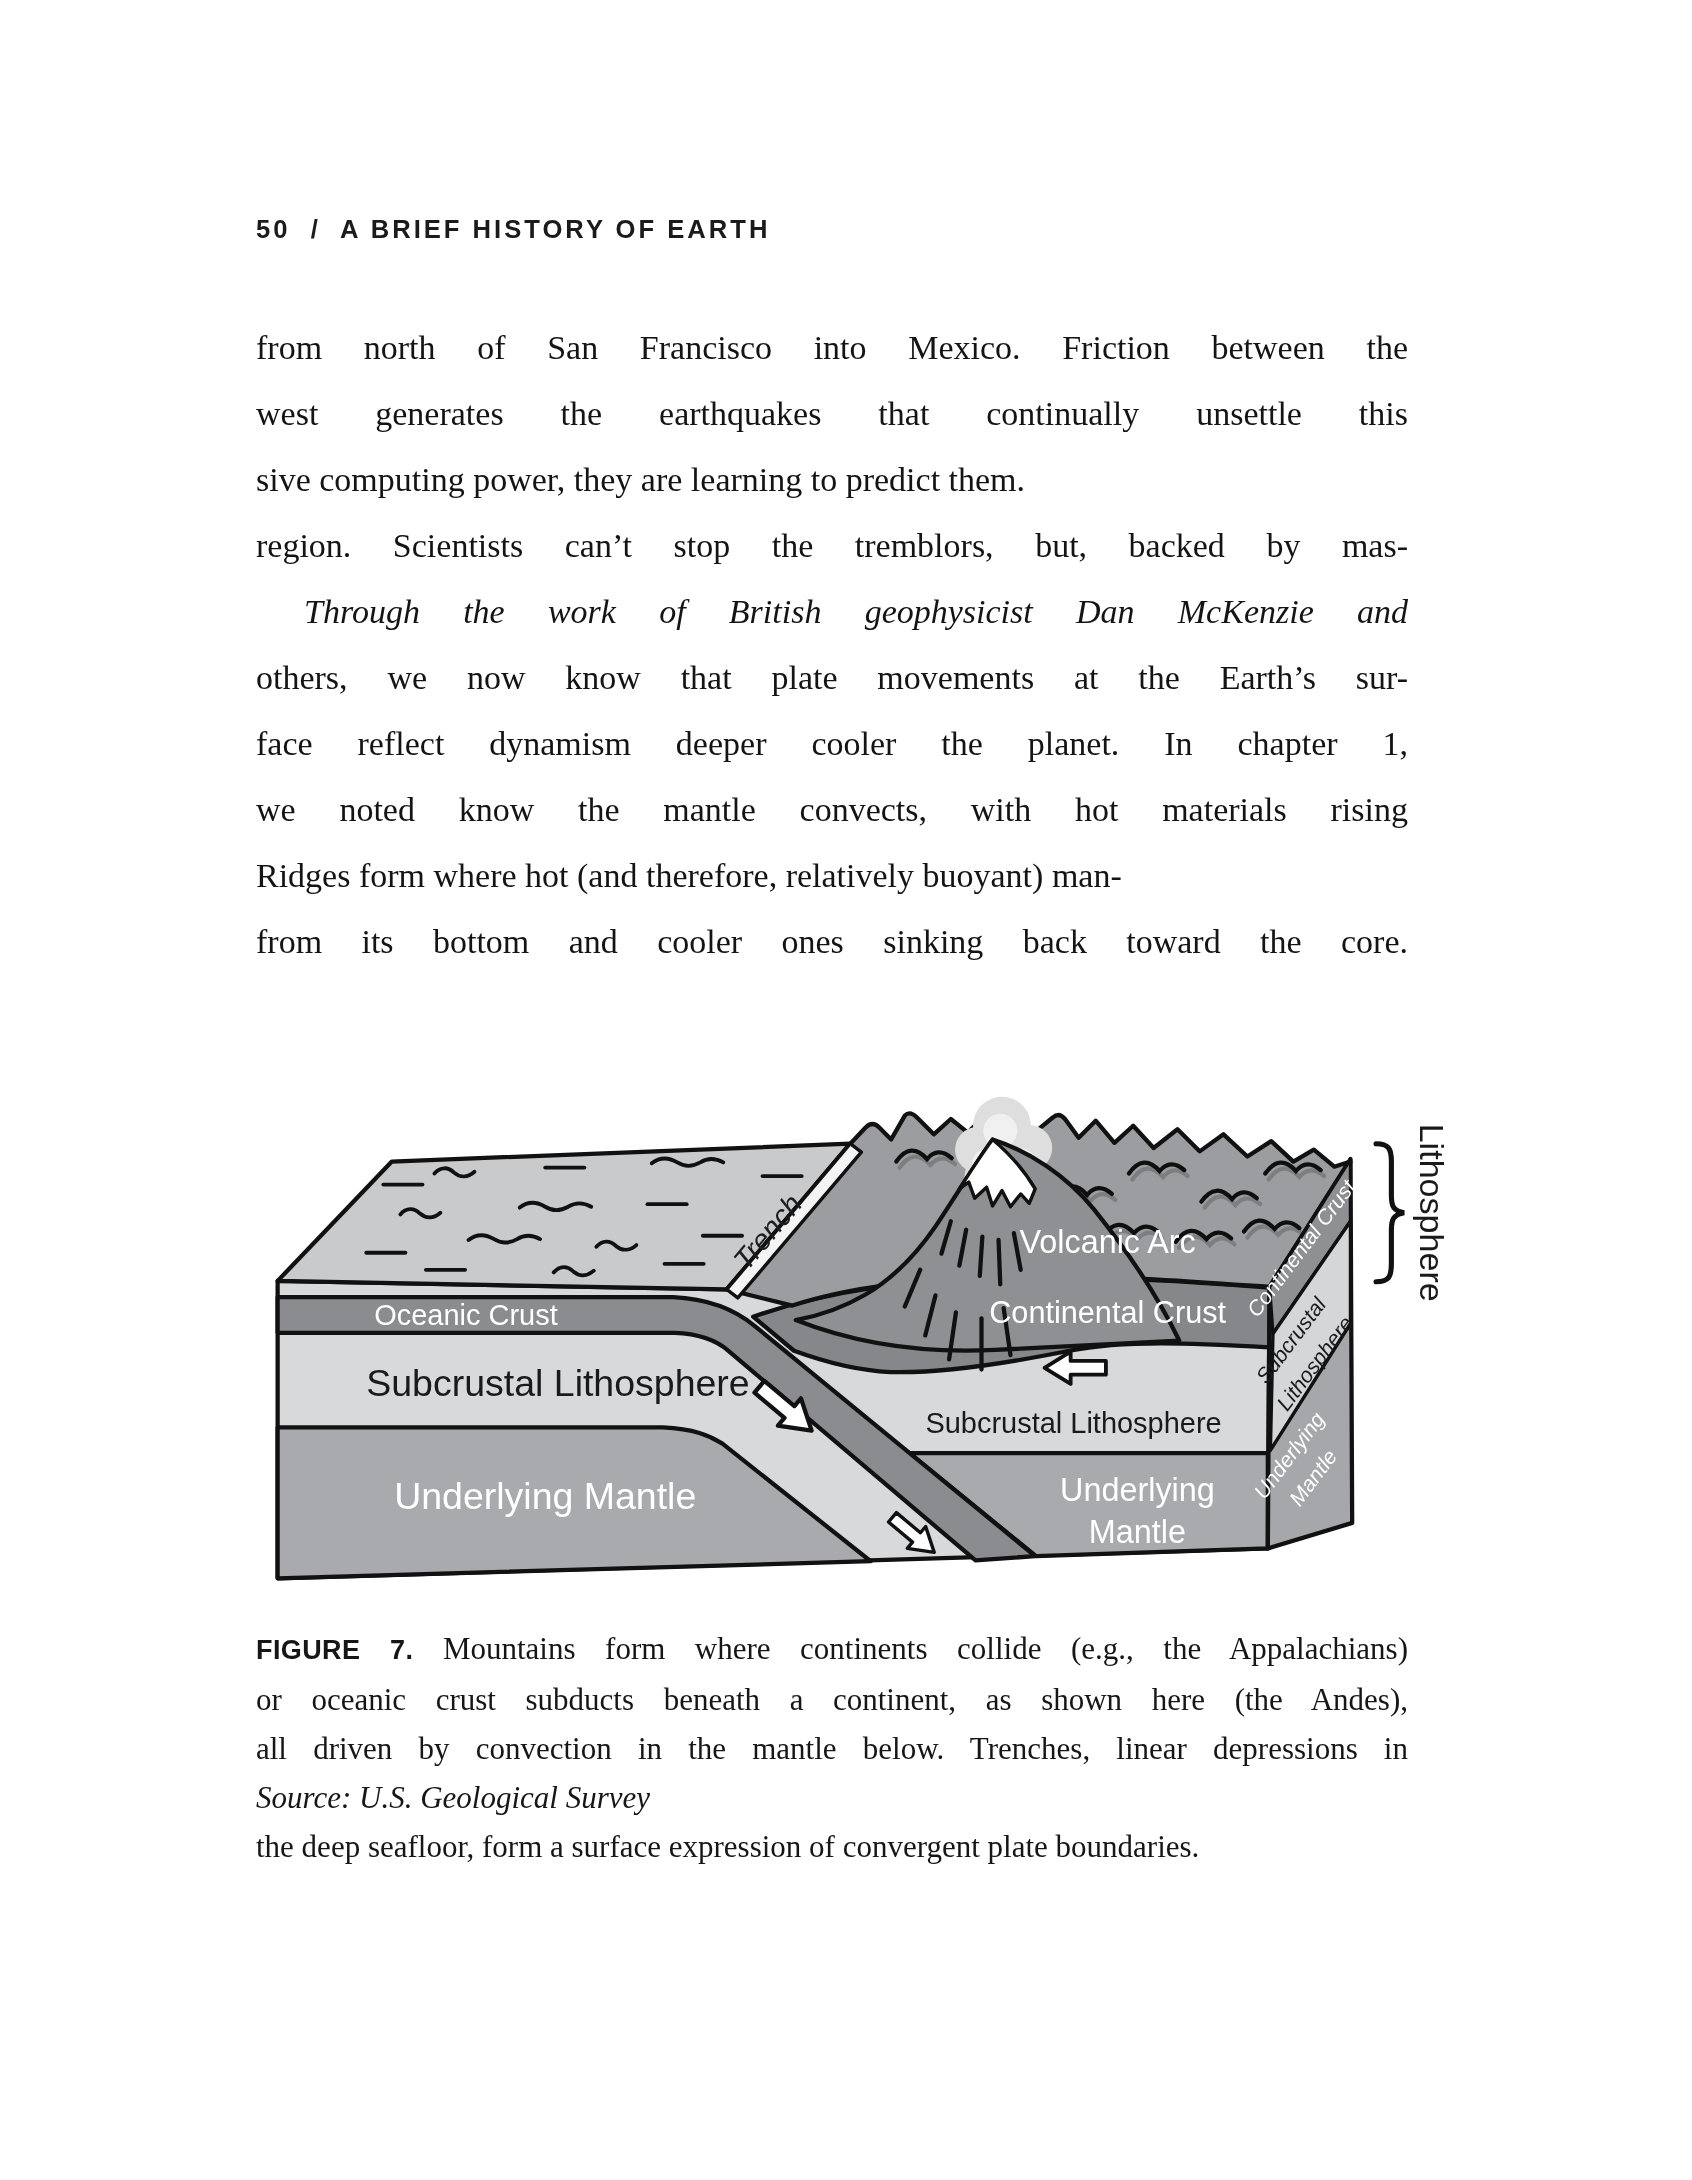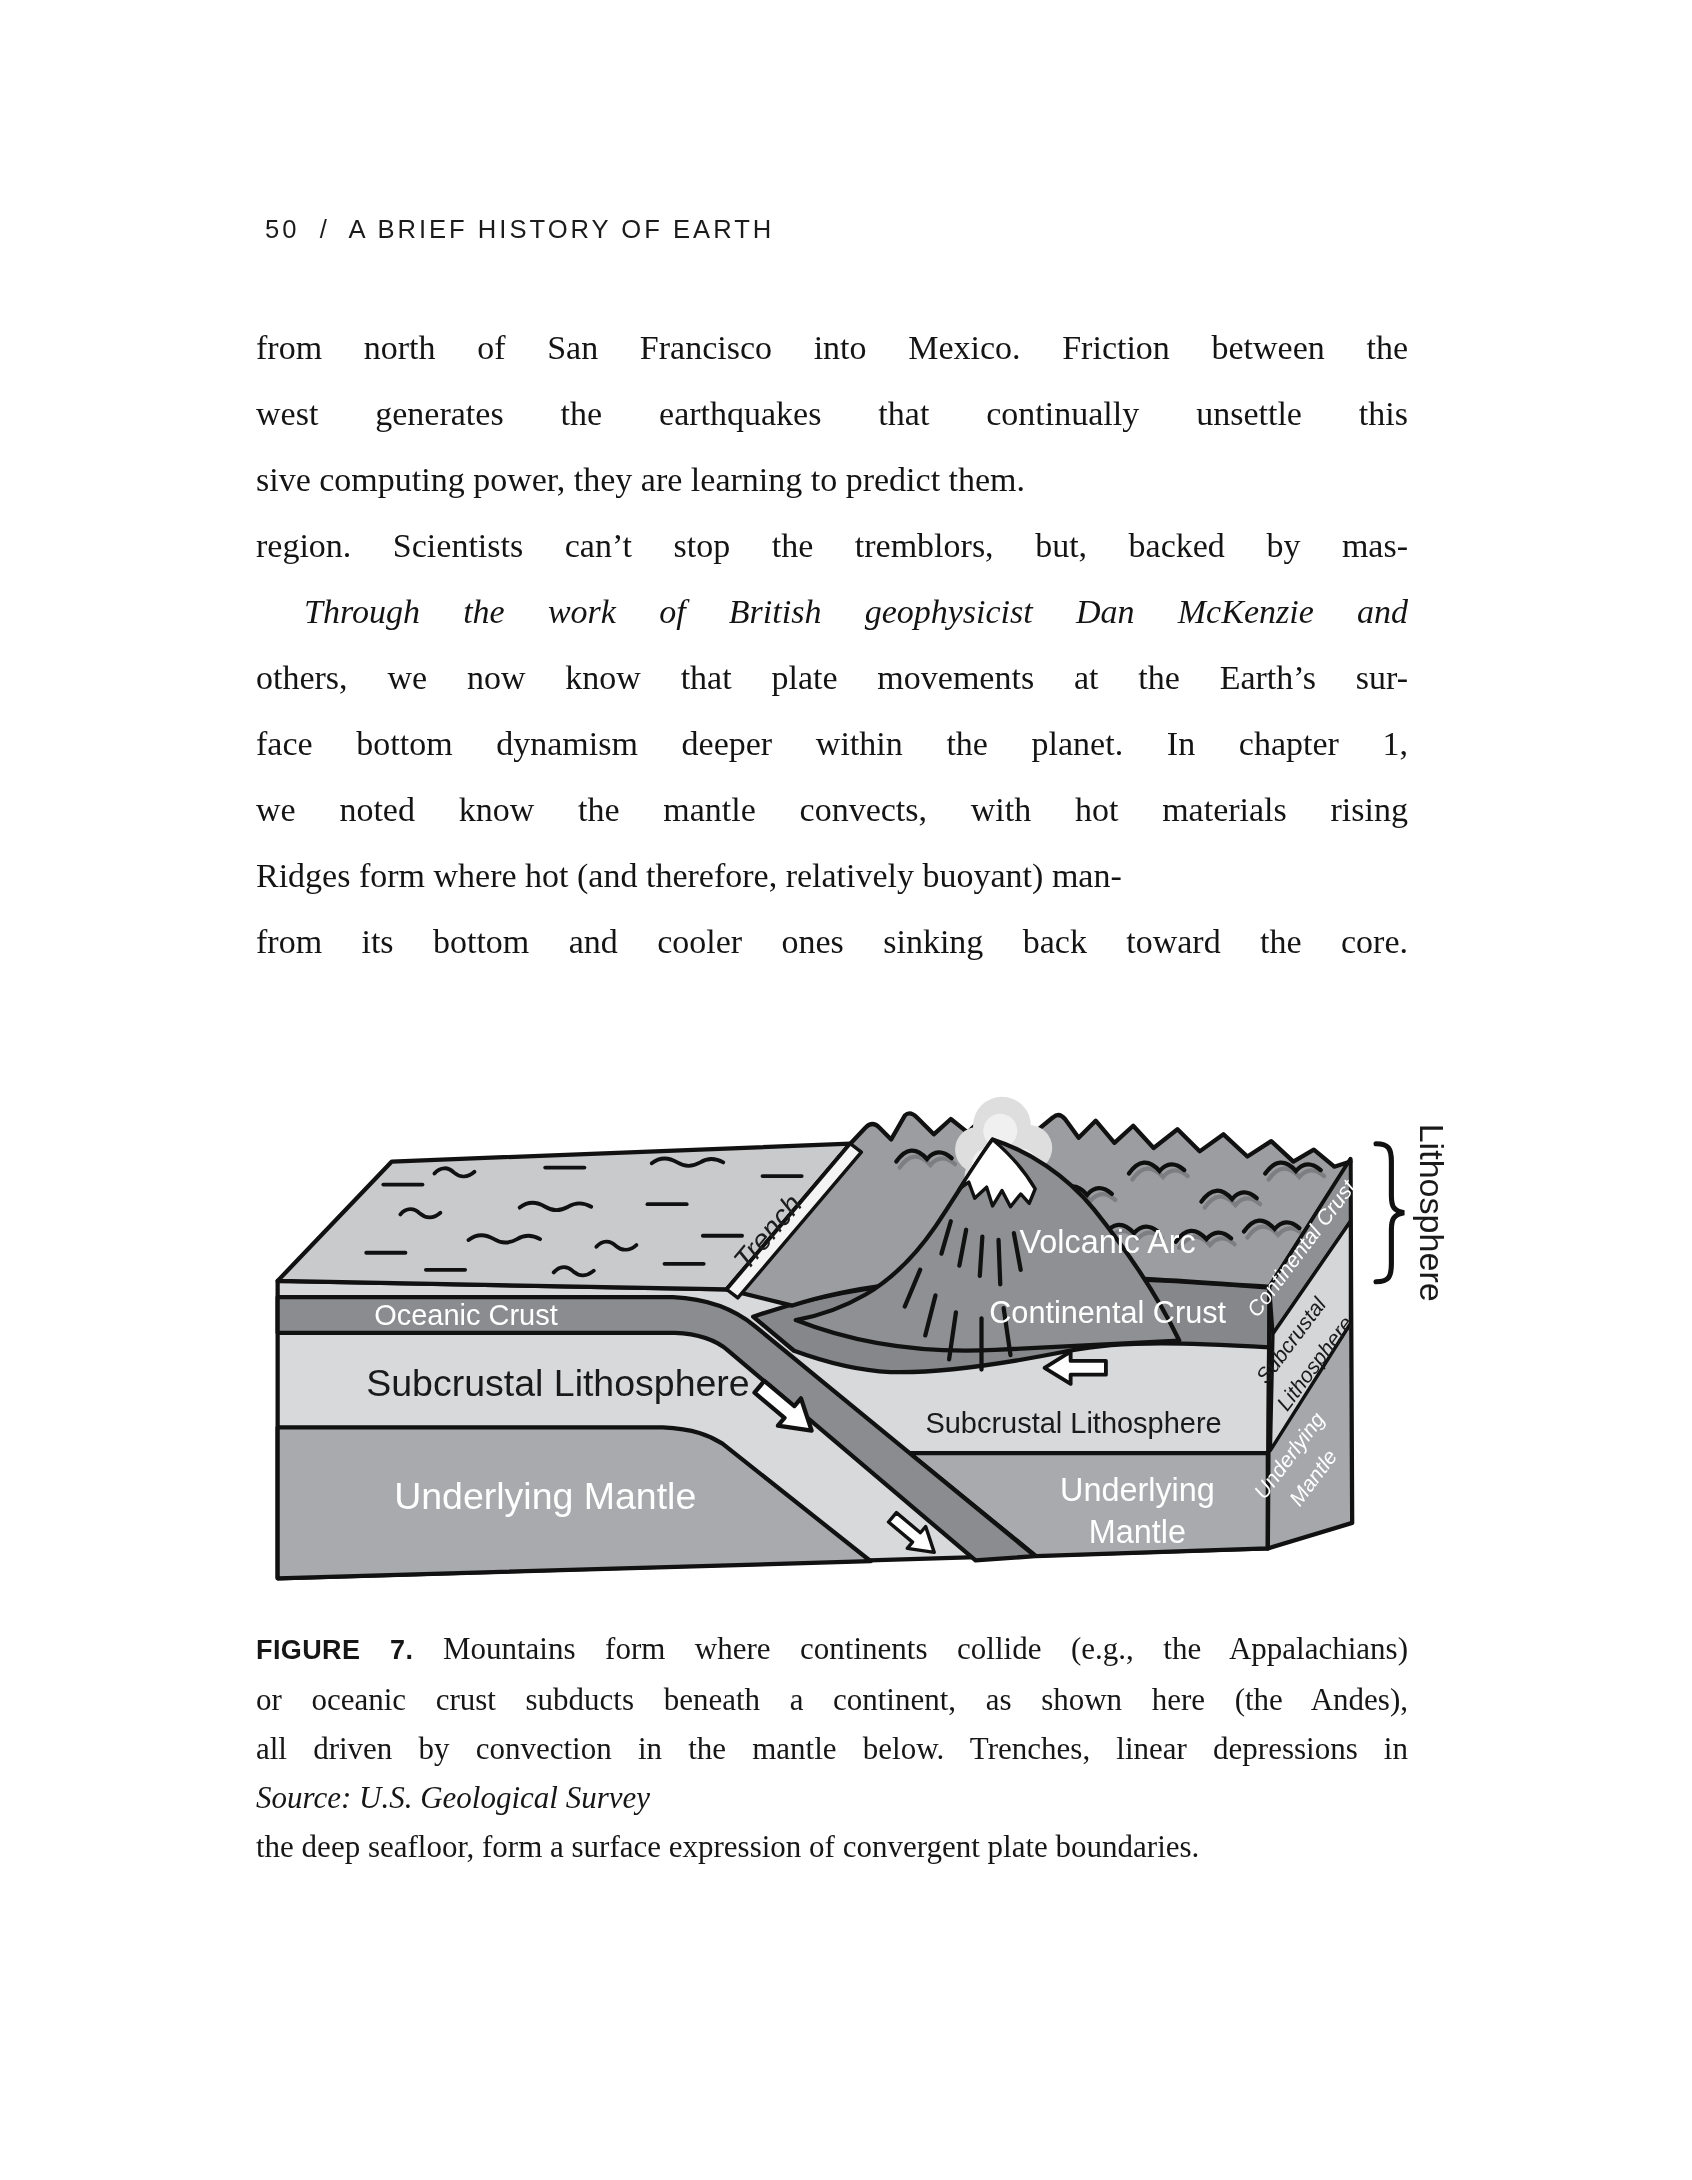--- a/index.html
+++ b/index.html
@@ -5,23 +5,23 @@
   html,body{margin:0;padding:0;background:#ffffff;}
   .page{
     position:relative;
     width:1693px;height:2181px;
     background:#ffffff;
     font-family:"Liberation Serif", serif;
     color:#141414;
     overflow:hidden;
   }
   .running-head{
-    position:absolute;left:265px;top:215px;width:1158px;
+    position:absolute;left:256px;top:215px;width:1158px;
     font-family:"Liberation Sans", sans-serif;
-    font-weight:400;font-size:25.6px;letter-spacing:3px;
+    font-weight:700;font-size:25.6px;letter-spacing:3px;
     color:#1b1b1b;white-space:pre;
   }
   .bodytext{
     position:absolute;left:256px;top:315px;width:1152px;
   }
   .bline{
     height:66px;line-height:66px;font-size:34px;
     white-space:nowrap;
   }
   .j{white-space:normal;text-align:justify;text-align-last:justify;}
@@ -53,21 +53,21 @@
 
   <div class="running-head">50  /  A BRIEF HISTORY OF EARTH</div>
 
   <div class="bodytext">
     <div class="bline j">from north of San Francisco into Mexico. Friction between the</div>
     <div class="bline j">west generates the earthquakes that continually unsettle this</div>
     <div class="bline">sive computing power, they are learning to predict them.</div>
     <div class="bline j">region. Scientists can’t stop the tremblors, but, backed by mas-</div>
     <div class="bline j ind">Through the work of British geophysicist Dan McKenzie and</div>
     <div class="bline j">others, we now know that plate movements at the Earth’s sur-</div>
-    <div class="bline j">face bottom dynamism deeper within the planet. In chapter 1,</div>
+    <div class="bline j">face reflect dynamism deeper cooler the planet. In chapter 1,</div>
     <div class="bline j">we noted know the mantle convects, with hot materials rising</div>
     <div class="bline">Ridges form where hot (and therefore, relatively buoyant) man-</div>
     <div class="bline j">from its bottom and cooler ones sinking back toward the core.</div>
   </div>
 
   <div class="figwrap">
     <svg width="1193" height="503" viewBox="0 0 1400 590" xmlns="http://www.w3.org/2000/svg">
       <defs>
         <path id="wvA" d="M0,0 c7,-8 16,-8 23,-1 c7,6 16,6 24,-1"></path>
         <path id="wvB" d="M0,0 h46"></path>

